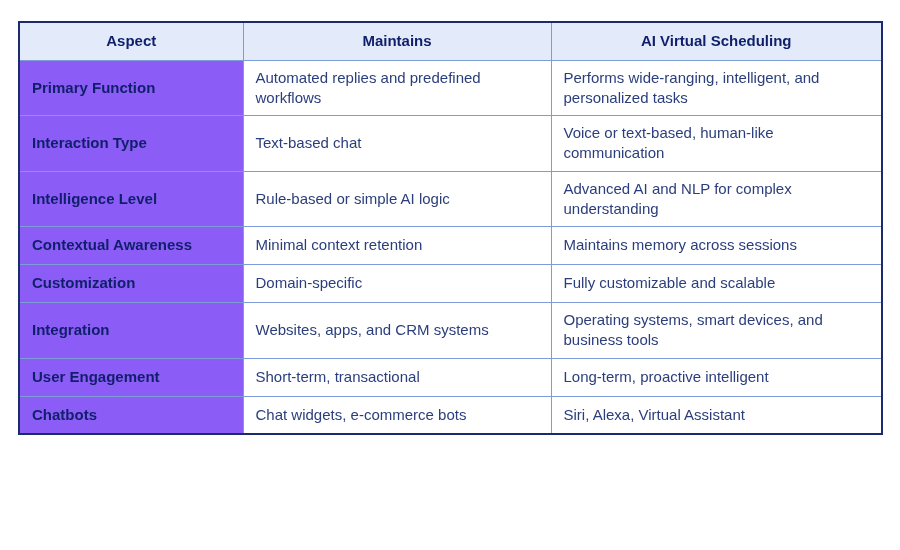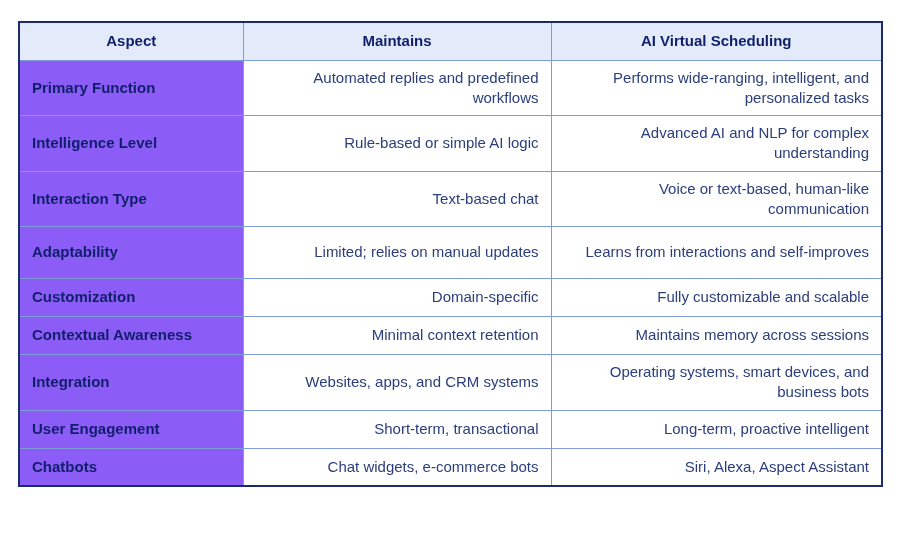--- a/index.html
+++ b/index.html
@@ -37,21 +37,21 @@
   td.aspect {
     background: #8b5cf6;
     color: #101f6b;
     font-weight: bold;
     text-align: left;
     padding-left: 14px;
   }
   td.val {
     background: #ffffff;
     color: #2b3e7c;
-    text-align: right;
+    text-align: left;
   }
   col.c-aspect   { width: 224px; }
   col.c-chatbots { width: 308px; }
   col.c-ai       { width: 331px; }
   tr.r-tall td { height: 52px; }
   tr.r-short td { height: 38px; }
 </style>
 </head>
 <body>
 
@@ -69,54 +69,49 @@
         <th>AI Virtual Scheduling</th>
       </tr>
     </thead>
     <tbody>
       <tr class="r-tall">
         <td class="aspect">Primary Function</td>
         <td class="val">Automated replies and predefined workflows</td>
         <td class="val">Performs wide-ranging, intelligent, and personalized tasks</td>
       </tr>
       <tr class="r-tall">
-        <td class="aspect">Intelligence Level</td>
-        <td class="val">Rule-based or simple AI logic</td>
-        <td class="val">Advanced AI and NLP for complex understanding</td>
-      </tr>
-      <tr class="r-tall">
         <td class="aspect">Interaction Type</td>
         <td class="val">Text-based chat</td>
         <td class="val">Voice or text-based, human-like communication</td>
       </tr>
       <tr class="r-tall">
-        <td class="aspect">Adaptability</td>
-        <td class="val">Limited; relies on manual updates</td>
-        <td class="val">Learns from interactions and self-improves</td>
+        <td class="aspect">Intelligence Level</td>
+        <td class="val">Rule-based or simple AI logic</td>
+        <td class="val">Advanced AI and NLP for complex understanding</td>
+      </tr>
+      <tr class="r-short">
+        <td class="aspect">Contextual Awareness</td>
+        <td class="val">Minimal context retention</td>
+        <td class="val">Maintains memory across sessions</td>
       </tr>
       <tr class="r-short">
         <td class="aspect">Customization</td>
         <td class="val">Domain-specific</td>
         <td class="val">Fully customizable and scalable</td>
       </tr>
-      <tr class="r-short">
-        <td class="aspect">Contextual Awareness</td>
-        <td class="val">Minimal context retention</td>
-        <td class="val">Maintains memory across sessions</td>
-      </tr>
       <tr class="r-tall">
         <td class="aspect">Integration</td>
         <td class="val">Websites, apps, and CRM systems</td>
-        <td class="val">Operating systems, smart devices, and business bots</td>
+        <td class="val">Operating systems, smart devices, and business tools</td>
       </tr>
       <tr class="r-short">
         <td class="aspect">User Engagement</td>
         <td class="val">Short-term, transactional</td>
         <td class="val">Long-term, proactive intelligent</td>
       </tr>
       <tr class="r-short">
         <td class="aspect">Chatbots</td>
         <td class="val">Chat widgets, e-commerce bots</td>
-        <td class="val">Siri, Alexa, Aspect Assistant</td>
+        <td class="val">Siri, Alexa, Virtual Assistant</td>
       </tr>
     </tbody>
   </table>
 </div>
 
 </body></html>

